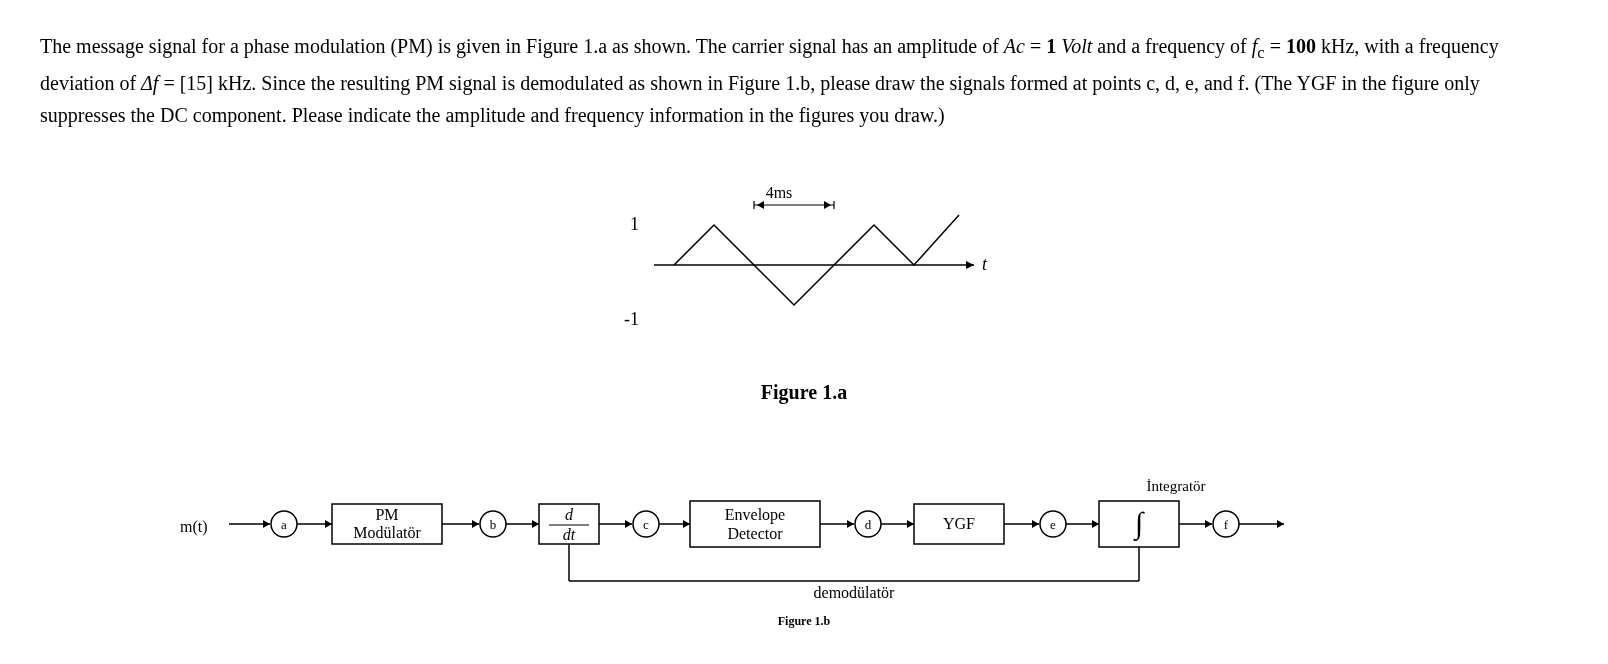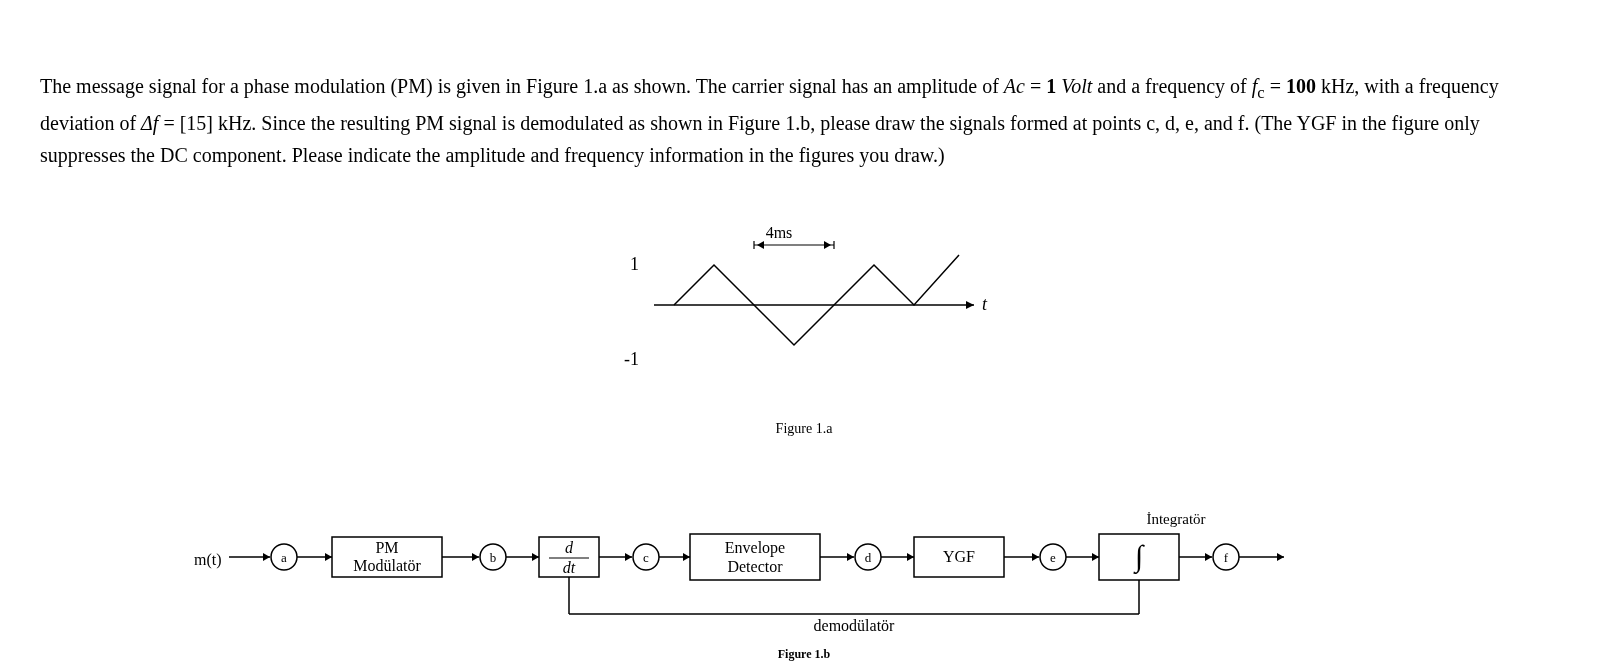--- a/index.html
+++ b/index.html
@@ -9,35 +9,34 @@
       color: #000;
       width: 1608px;
       min-height: 664px;
       padding: 30px 40px 30px 40px;
     }
     .text-block {
       font-size: 20px;
       line-height: 1.6;
       margin-bottom: 24px;
       max-width: 1520px;
-      margin-top: 40px;
     }
     .text-block .italic { font-style: italic; }
     .text-block .bold { font-weight: bold; }
 
     .figure-1a-container {
       display: flex;
       flex-direction: column;
       align-items: center;
       margin-bottom: 32px;
       margin-top: 10px;
     }
     .figure-1a-label {
-      font-size: 14px;
-      font-weight: normal;
+      font-size: 20px;
+      font-weight: bold;
       margin-top: 6px;
     }
 
     
     .figure-1b-container {
       display: flex;
       flex-direction: column;
       align-items: center;
       margin-top: 10px;
     }
@@ -82,21 +81,21 @@
     <polygon points="237,50 230,46 230,54" fill="#000"></polygon>
 
     <text x="185" y="43" font-size="16" font-family="Times New Roman, serif" text-anchor="middle">4ms</text>
   </svg>
   <div class="figure-1a-label">Figure 1.a</div>
 </div>
 
 <div class="figure-1b-container">
   <div style="position:relative; width:1260px; height:170px;">
 
-    <div style="position:absolute; left:20px; top:82px; font-size:16px; font-family:'Times New Roman',serif;">m(t)</div>
+    <div style="position:absolute; left:6px; top:82px; font-size:16px; font-family:'Times New Roman',serif;">m(t)</div>
 
     <svg style="position:absolute;top:0;left:0;width:1260px;height:170px;overflow:visible;">
 
       <line x1="55" y1="88" x2="96" y2="88" stroke="#000" stroke-width="1.5"></line>
       <polygon points="96,88 89,84 89,92" fill="#000"></polygon>
 
       <circle cx="110" cy="88" r="13" fill="white" stroke="#000" stroke-width="1.5"></circle>
       <text x="110" y="93" font-size="13" font-family="Times New Roman,serif" text-anchor="middle">a</text>
 
       <line x1="123" y1="88" x2="158" y2="88" stroke="#000" stroke-width="1.5"></line>

